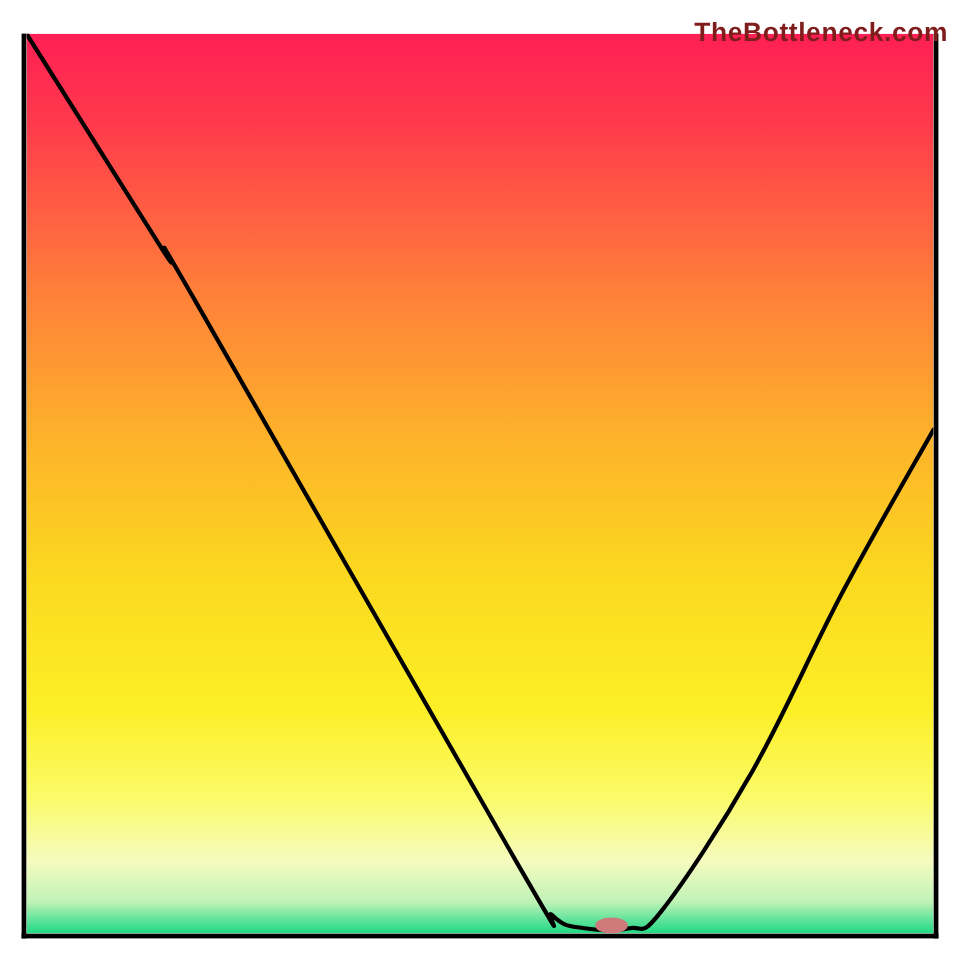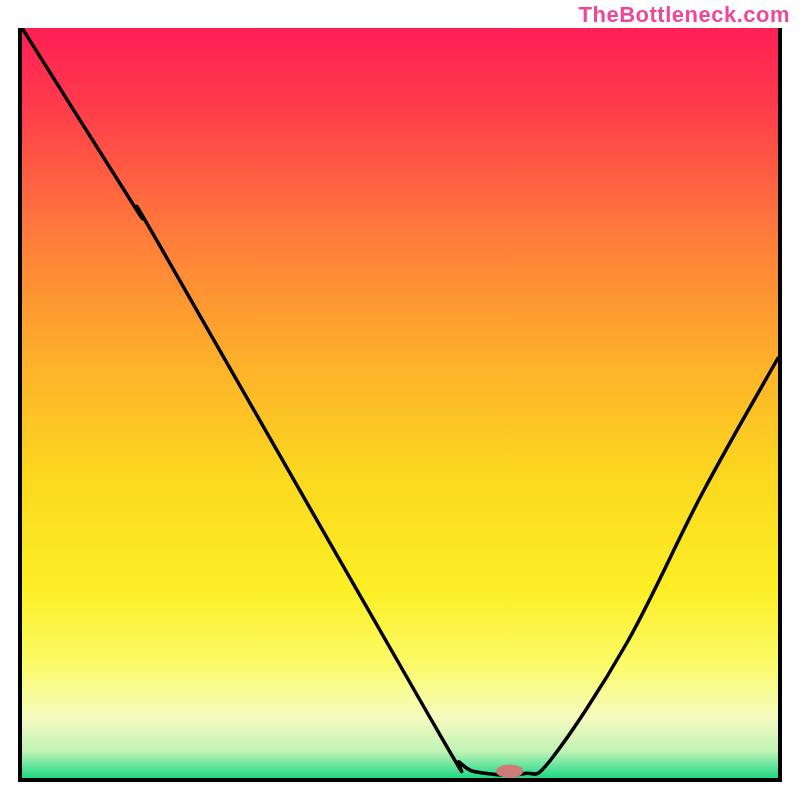--- a/index.html
+++ b/index.html
@@ -10,26 +10,26 @@
     background: #ffffff;
     overflow: hidden;
   }
   .container {
     position: relative;
     width: 800px;
     height: 800px;
   }
   .watermark {
     position: absolute;
-    top: 2px;
+    top: 14px;
     right: 10px;
     font-family: Arial, Helvetica, sans-serif;
     font-size: 22px;
     font-weight: bold;
-    color: #ec4899;
+    color: #7f1d1d;
     letter-spacing: 0.5px;
     z-index: 5;
   }
   .frame {
     position: absolute;
     left: 18px;
     top: 28px;
     width: 764px;
     height: 754px;
     border-left: 4px solid #000;

